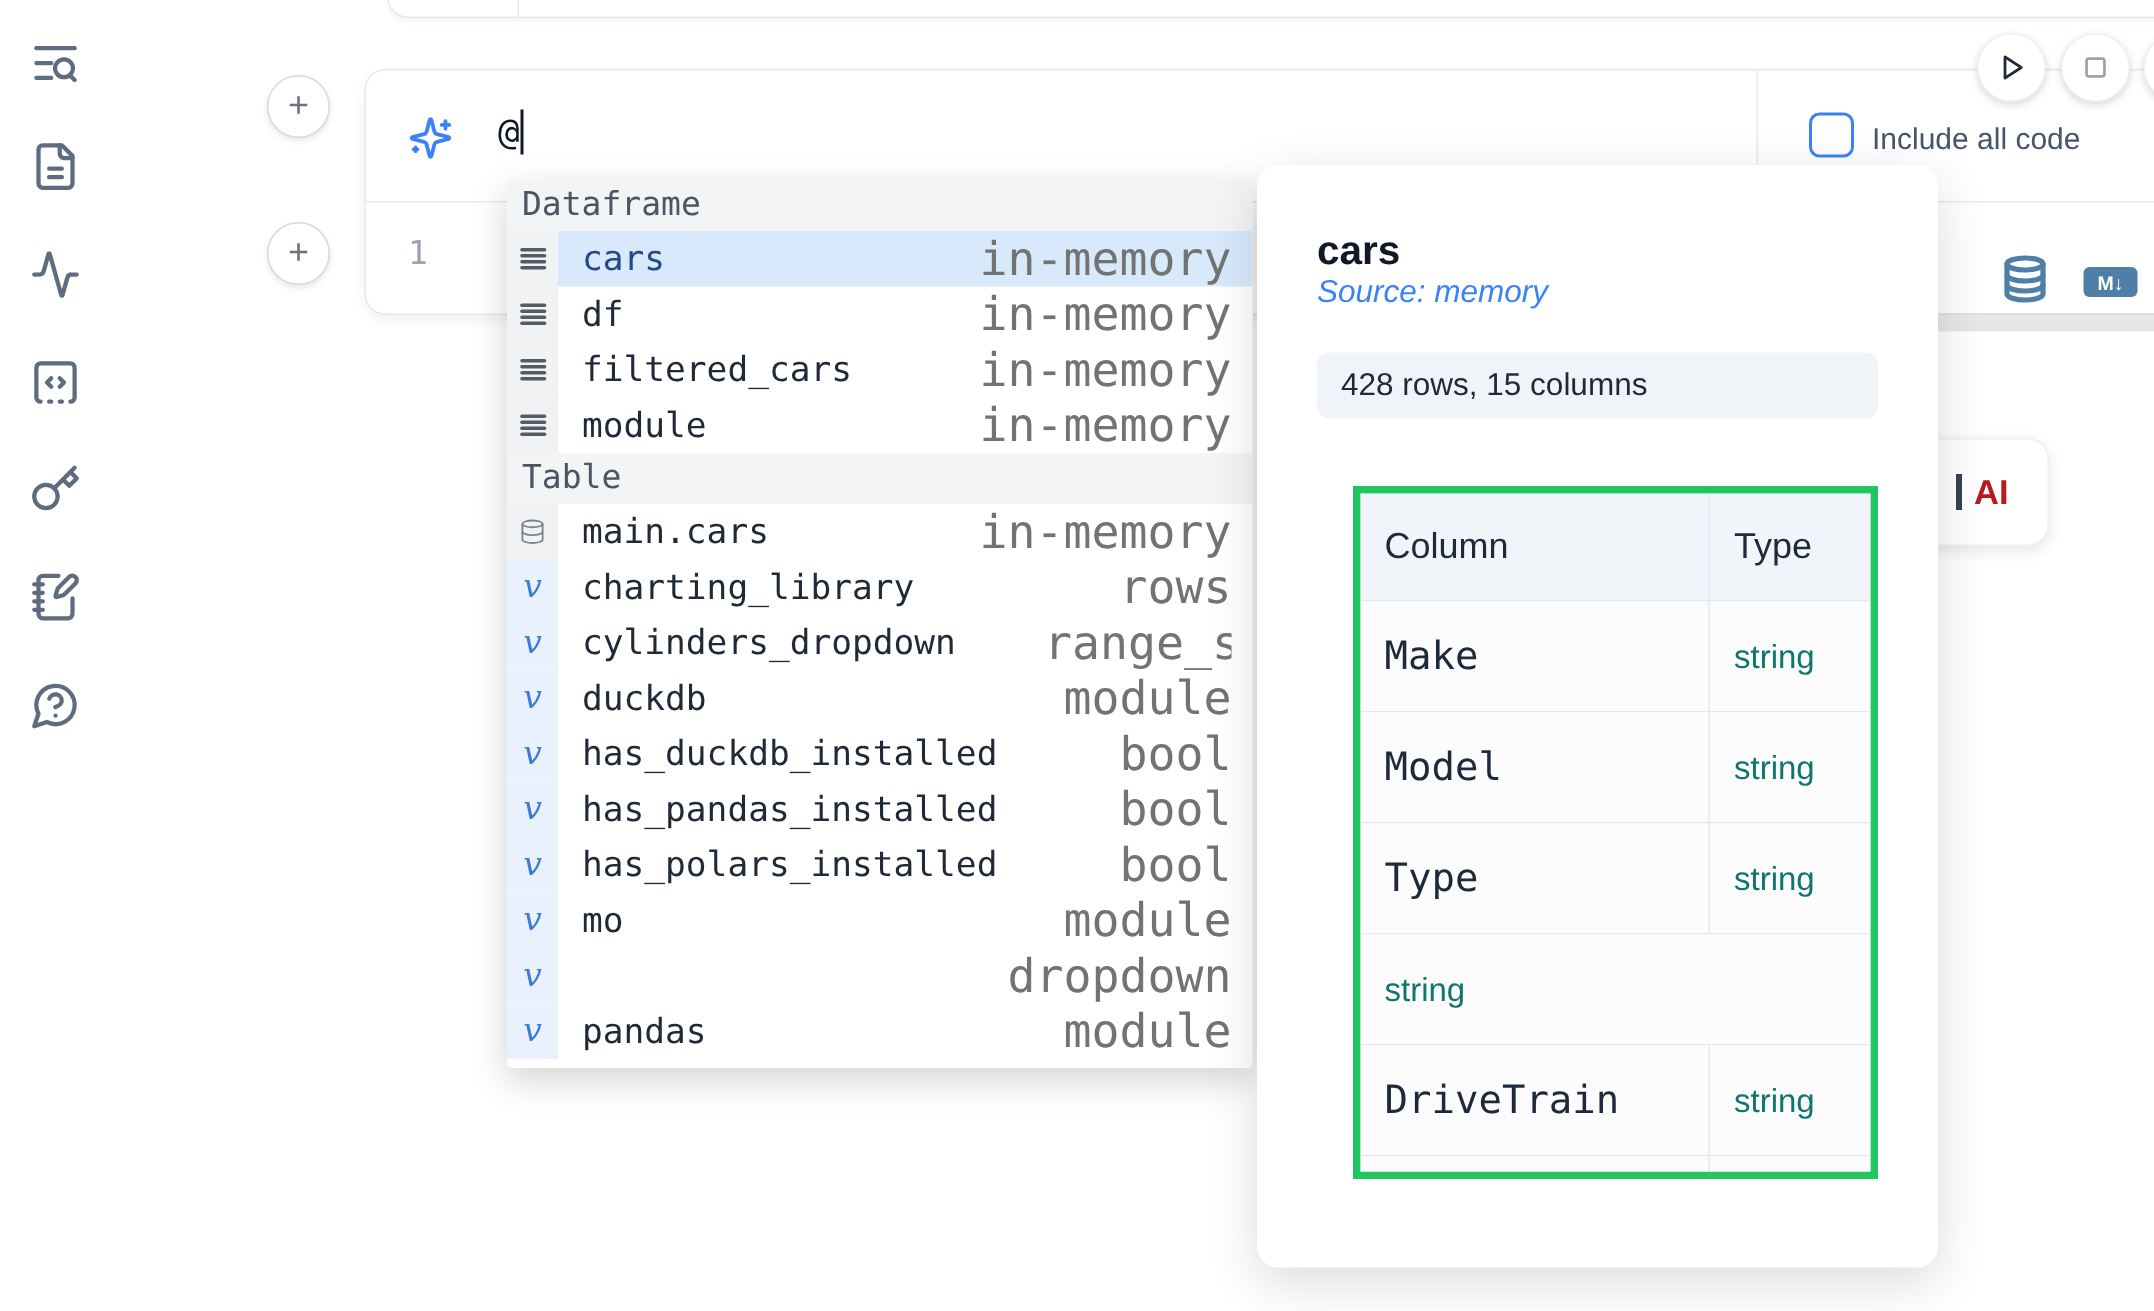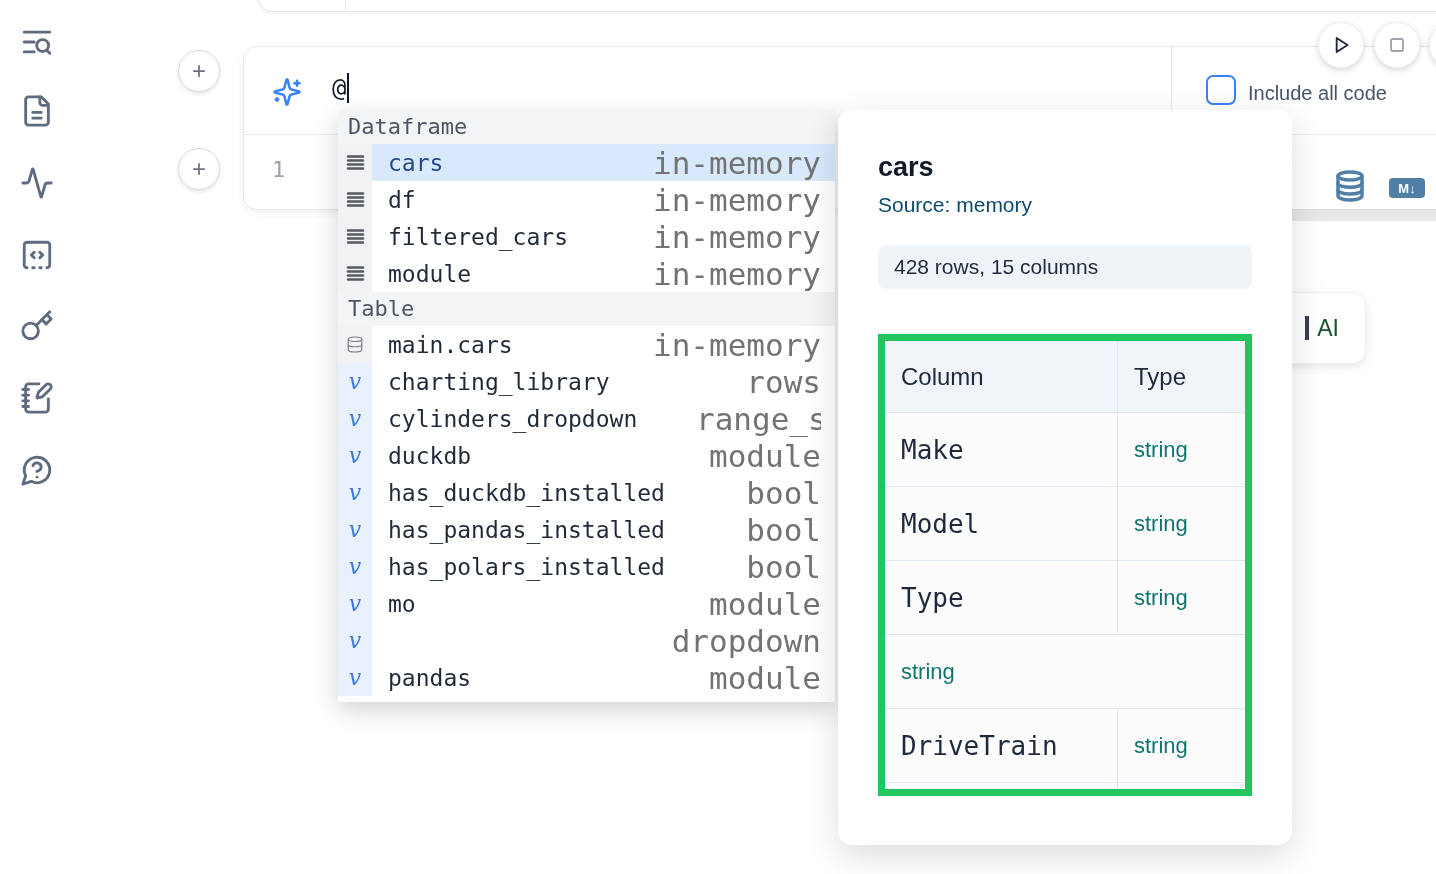--- a/index.html
+++ b/index.html
@@ -51,24 +51,24 @@
               display:flex;align-items:center;justify-content:center;cursor:pointer;}
 
   
   .gray-band{position:absolute;left:1292px;top:209px;right:0;height:11px;background:#e7e7ea;
              border-top:1px solid #dcdcdf;}
   .ai-chip{position:absolute;left:1240px;top:292px;width:126px;height:72px;background:#fff;
            border:1px solid #edeff2;border-radius:14px;box-shadow:0 3px 10px rgba(0,0,0,.10);
            display:flex;align-items:center;justify-content:flex-end;padding-right:26px;
            box-sizing:border-box;z-index:5;cursor:pointer;}
   .chip-bar{width:4px;height:24px;background:#374151;margin-right:8px;}
-  .ai-chip .chip-label{font-size:23px;font-weight:normal;color:#14532d;}
-
-  
-  .autocomplete{position:absolute;left:338px;top:110px;width:497px;height:592px;background:#fff;
+  .ai-chip .chip-label{font-size:23px;font-weight:bold;color:#b91c1c;}
+
+  
+  .autocomplete{position:absolute;left:338px;top:120px;width:497px;height:592px;background:#fff;
                 border-radius:3px;box-shadow:0 8px 24px rgba(0,0,0,.18);overflow:hidden;z-index:20;
                 font-family:"DejaVu Sans Mono",monospace;}
   .ac-header{height:34px;background:#f3f4f6;color:#4b5563;font-size:22px;line-height:34px;
              padding-left:10px;}
   .ac-row{height:37px;display:flex;align-items:stretch;background:#fff;cursor:pointer;}
   .ac-gutter{width:34px;flex:0 0 34px;display:flex;align-items:center;justify-content:center;}
   .g-gray{background:#f1f2f4;}
   .g-blue{background:#e9f1fd;}
   .ac-main{flex:1;display:flex;align-items:center;padding:0 14px 0 16px;overflow:hidden;}
   .ac-row.selected .ac-main{background:#d7e9fb;}
@@ -78,25 +78,25 @@
   .ac-type.clip{overflow:hidden;max-width:125px;flex:0 0 auto;}
   .rows-icon line{stroke:#555a63;stroke-width:2.4;stroke-linecap:round;}
   .db-mini{stroke:#7c828d;fill:none;stroke-width:1.6;}
   .v-glyph{font-family:"DejaVu Serif",serif;font-style:italic;font-size:22px;color:#3d7bd9;}
 
   
   .popup{position:absolute;left:838px;top:110px;width:454px;height:735px;background:#fff;
          border-radius:14px;box-shadow:0 10px 34px rgba(0,0,0,.14);z-index:30;
          box-sizing:border-box;padding:42px 40px 0 40px;}
   .popup-title{font-size:27px;font-weight:bold;color:#111827;}
-  .popup-source{margin-top:10px;font-size:21px;color:#0c4a6e;}
+  .popup-source{margin-top:0;font-size:21px;color:#3b82f6;font-style:italic;}
   .popup-badge{margin-top:28px;height:44px;background:#f0f4f8;border-radius:8px;
                display:flex;align-items:center;padding-left:16px;font-size:21px;color:#1e293b;}
-  .popup-table{margin-top:45px;height:462px;overflow:hidden;border:7px solid #22c55e;
-               box-sizing:border-box;}
+  .popup-table{margin-top:45px;height:462px;overflow:hidden;border:5px solid #22c55e;
+               box-sizing:border-box;margin-left:24px;}
   .pt-row{display:flex;height:74px;border-bottom:1px solid #e2e8f0;background:#fcfcfd;box-sizing:border-box;}
   .pt-row.header{height:72px;background:#f1f5f9;}
   .pt-c1{width:233px;flex:0 0 233px;border-right:1px solid #e2e8f0;display:flex;align-items:center;
          padding-left:16px;box-sizing:border-box;}
   .pt-c2{flex:1;display:flex;align-items:center;padding-left:16px;box-sizing:border-box;}
   .pt-row.header .pt-c1,.pt-row.header .pt-c2{font-size:24px;color:#1e293b;}
   .pt-colname{font-family:"DejaVu Sans Mono",monospace;font-size:26px;color:#1e293b;}
   .pt-coltype{font-size:22px;color:#0f766e;}
 </style>
 </head>

